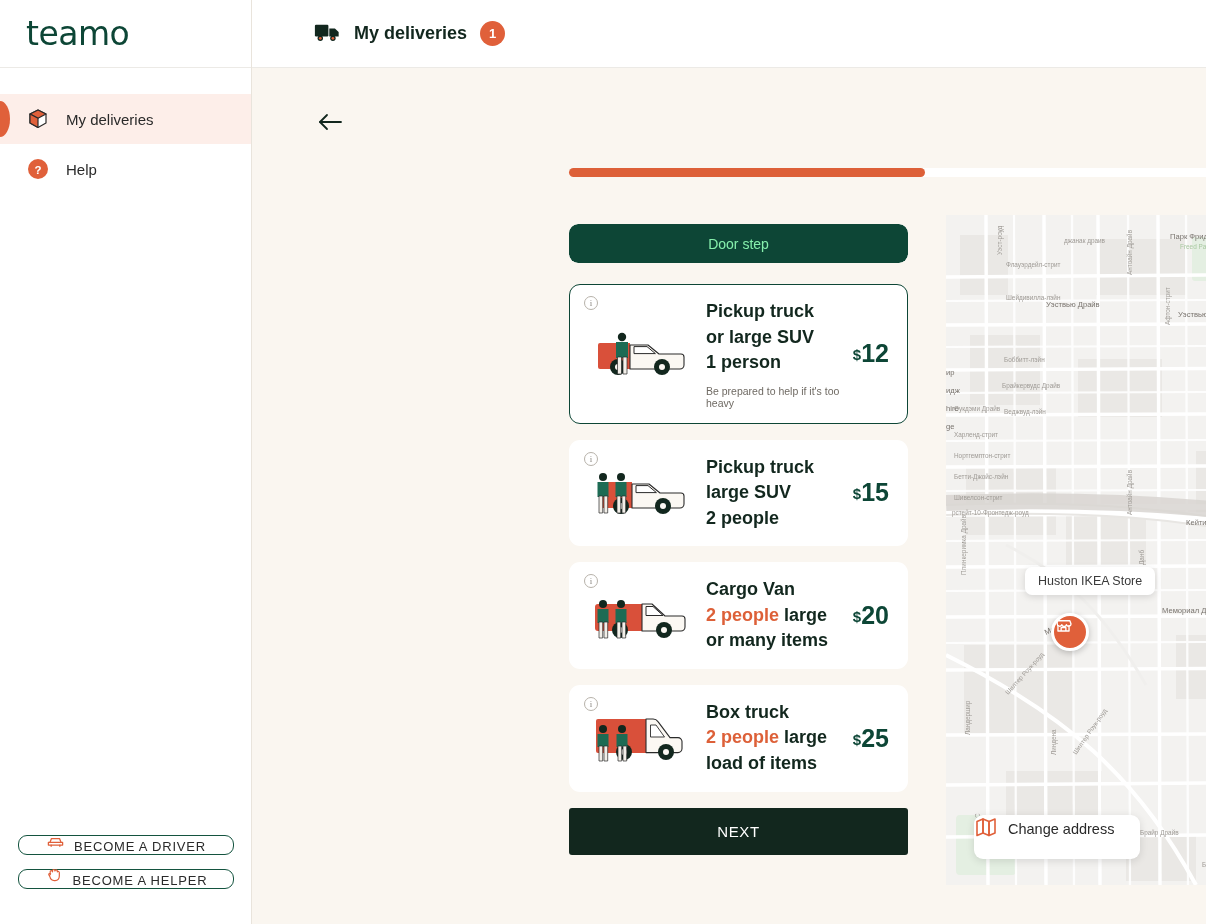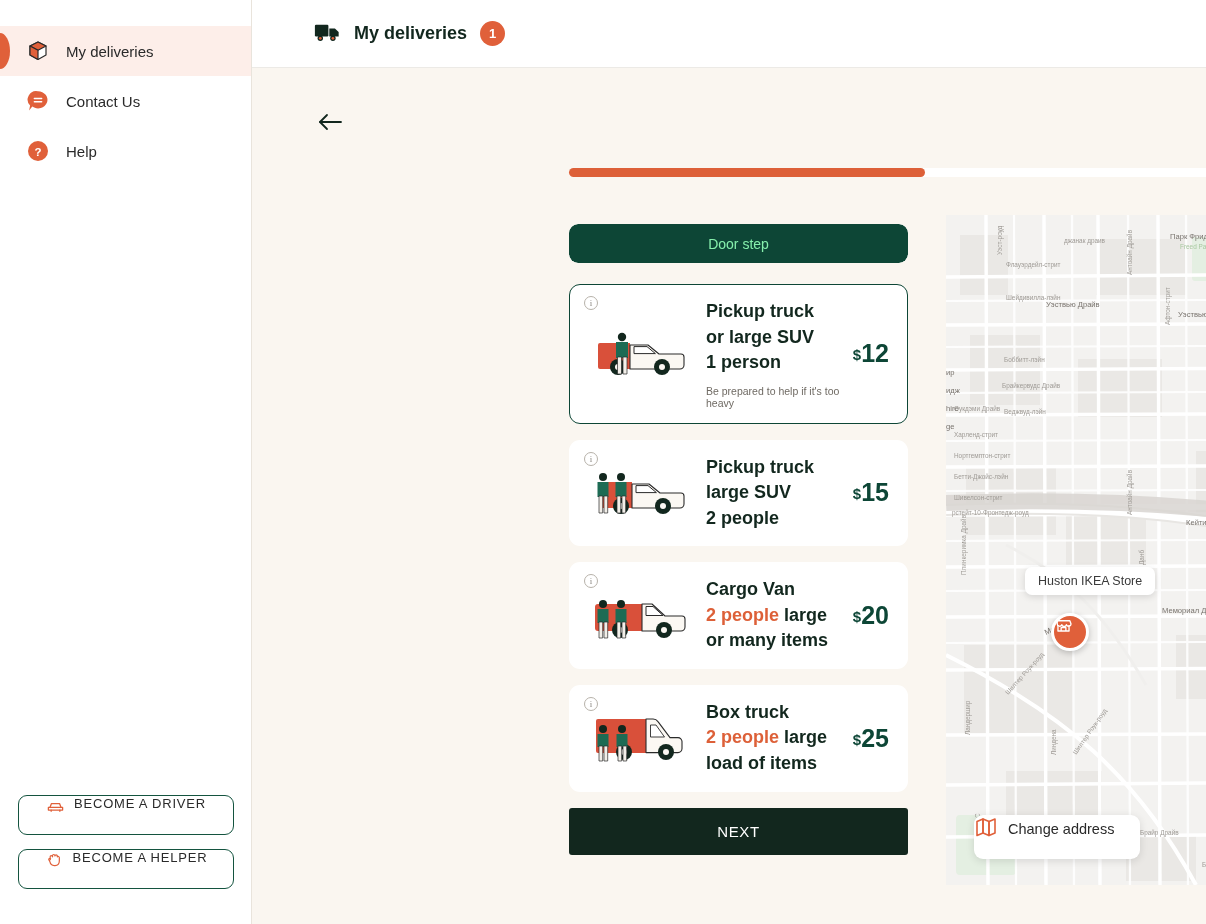--- a/index.html
+++ b/index.html
@@ -47,22 +47,22 @@
   }
   .nav-label { font-size: 15px; color: #2a2a2a; }
   .nav-icon { width: 24px; height: 24px; display: block; flex: 0 0 24px; }
 
   .sidebar-bottom {
     position: absolute; left: 0; bottom: 35px; width: 252px;
     padding: 0 18px;
     display: flex; flex-direction: column; gap: 14px;
   }
   .outline-btn {
-    height: 40px; border: 1.5px solid #14543f; border-radius: 9px;
-    background: #fff; display: flex; align-items: flex-start; justify-content: center;
+    height: 20px; border: 1.5px solid #14543f; border-radius: 9px;
+    background: #fff; display: flex; align-items: flex-end; justify-content: center;
     gap: 9px; cursor: pointer;
   }
   .outline-btn .btn-text {
     font-size: 13px; letter-spacing: 0.8px; color: #2a2a2a;
   }
 
   
   .main { flex: 1; height: 924px; position: relative; background: #faf6f0; }
   .topbar {
     height: 68px; background: #fff;
@@ -168,45 +168,38 @@
   .change-addr .ca-text { font-size: 14.5px; color: #2a2a2a; }
   .map-label { fill: #9e9a95; font-size: 6.4px; font-family: "Liberation Sans", sans-serif; }
   .map-label-b { fill: #78736d; font-size: 7.6px; font-family: "Liberation Sans", sans-serif; }
 </style>
 </head>
 <body>
 
 <div class="app">
 
   <aside class="sidebar">
+    <div class="logo-wrap">
+      <div class="logo">teamo</div>
+    </div>
 
     <nav class="nav">
 
       <div class="nav-item active">
         <span class="nav-icon">
           <svg width="24" height="24" viewBox="0 0 24 24">
             <path d="M12 3 L20 7 L20 16 L12 20.5 L4 16 L4 7 Z" fill="#ffffff" stroke="#2a2a2a" stroke-width="1.2" stroke-linejoin="round"></path>
             <path d="M12 3 L20 7 L12 11.2 L4 7 Z" fill="#e0603a" stroke="#2a2a2a" stroke-width="1.2" stroke-linejoin="round"></path>
             <path d="M4 7 L12 11.2 L12 20.5 L4 16 Z" fill="#e0603a" stroke="#2a2a2a" stroke-width="1.2" stroke-linejoin="round"></path>
           </svg>
         </span>
         <span class="nav-label">My deliveries</span>
       </div>
 
 
-      <div class="nav-item">
-        <span class="nav-icon">
-          <svg width="24" height="24" viewBox="0 0 24 24">
-            <path d="M12 2.2 a9.4 8.6 0 1 1 -5.7 15.4 L3.1 21.4 L4.1 16.6 A8.6 8.6 0 0 1 12 2.2 Z" fill="#e0603a"></path>
-            <rect x="7.6" y="8.7" width="8.8" height="1.5" rx="0.75" fill="#fff"></rect>
-            <rect x="7.6" y="12.1" width="8.8" height="1.5" rx="0.75" fill="#fff"></rect>
-          </svg>
-        </span>
-        <span class="nav-label">Contact Us</span>
-      </div>
 
       <div class="nav-item">
         <span class="nav-icon">
           <svg width="24" height="24" viewBox="0 0 24 24">
             <circle cx="12" cy="12" r="10" fill="#e0603a"></circle>
             <text x="12" y="16.6" text-anchor="middle" font-size="11.5" font-family="Liberation Sans, sans-serif" fill="#fff" font-weight="bold">?</text>
           </svg>
         </span>
         <span class="nav-label">Help</span>
       </div>

